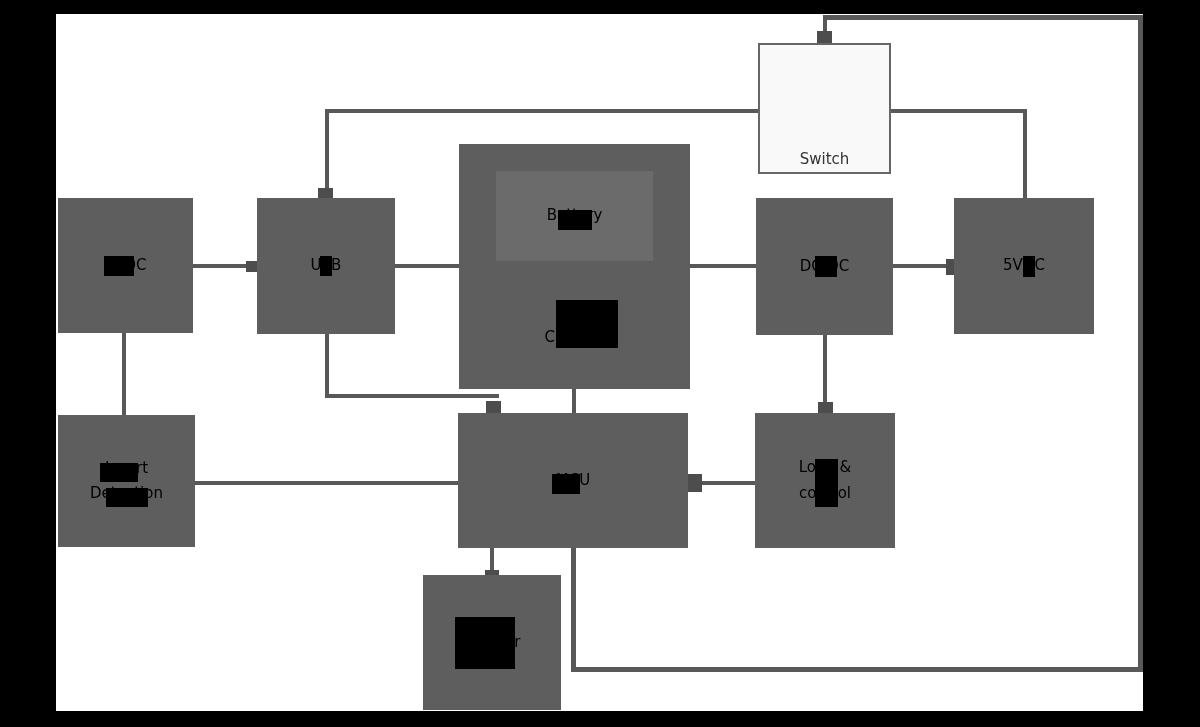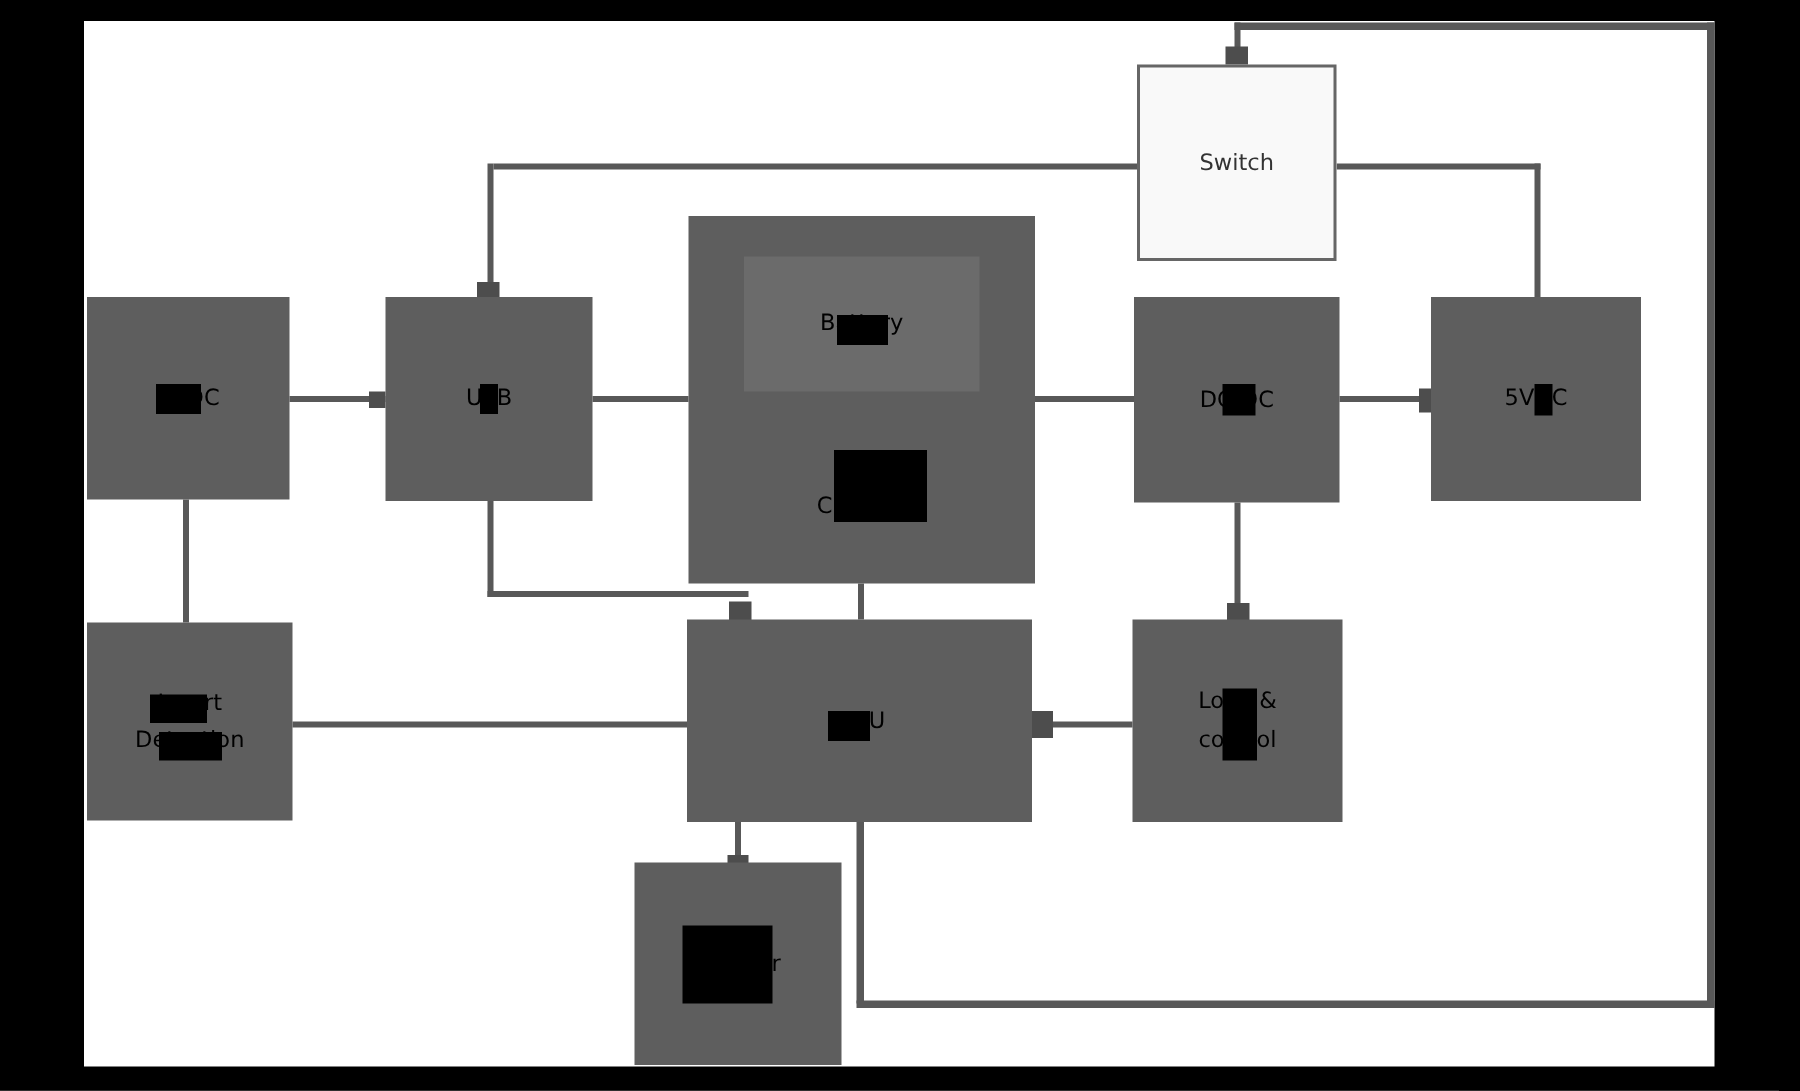--- a/index.html
+++ b/index.html
@@ -8,21 +8,21 @@
     --canvas:#ffffff; --frame:#000000; --switch_border:#666666; --switch_text:#333333;
   }
   html,body{margin:0;padding:0;background:#000;}
   #stage{position:relative;width:1200px;height:727px;background:var(--frame);
          font-family:"DejaVu Sans","Liberation Sans",sans-serif;overflow:hidden;}
   #canvas{position:absolute;left:56px;top:14px;width:1087px;height:697px;background:var(--canvas);}
   .node{position:absolute;background:var(--box_fill);color:var(--text);
         display:flex;flex-direction:column;align-items:center;justify-content:center;
         font-size:15px;line-height:1.7;text-align:center;}
   .node.switch{background:var(--switch_fill);border:2px solid var(--switch_border);
-        color:var(--switch_text);box-sizing:border-box;}
+        color:var(--switch_text);box-sizing:border-box;justify-content:flex-end;}
   .inner{position:absolute;background:var(--inner_fill);display:flex;align-items:center;
         justify-content:center;}
   .floatlbl{position:absolute;left:0;right:0;text-align:center;}
   .wire{position:absolute;background:var(--wire);}
   .term{position:absolute;background:var(--terminal);}
   .redact{position:absolute;background:#000;}
   
   .n-vdcin   {left:58px;  top:198px; width:135px; height:135px;}
   .n-usb     {left:257px; top:198px; width:138px; height:136px;}
   .n-charger {left:459px; top:144px; width:231px; height:245px;}

